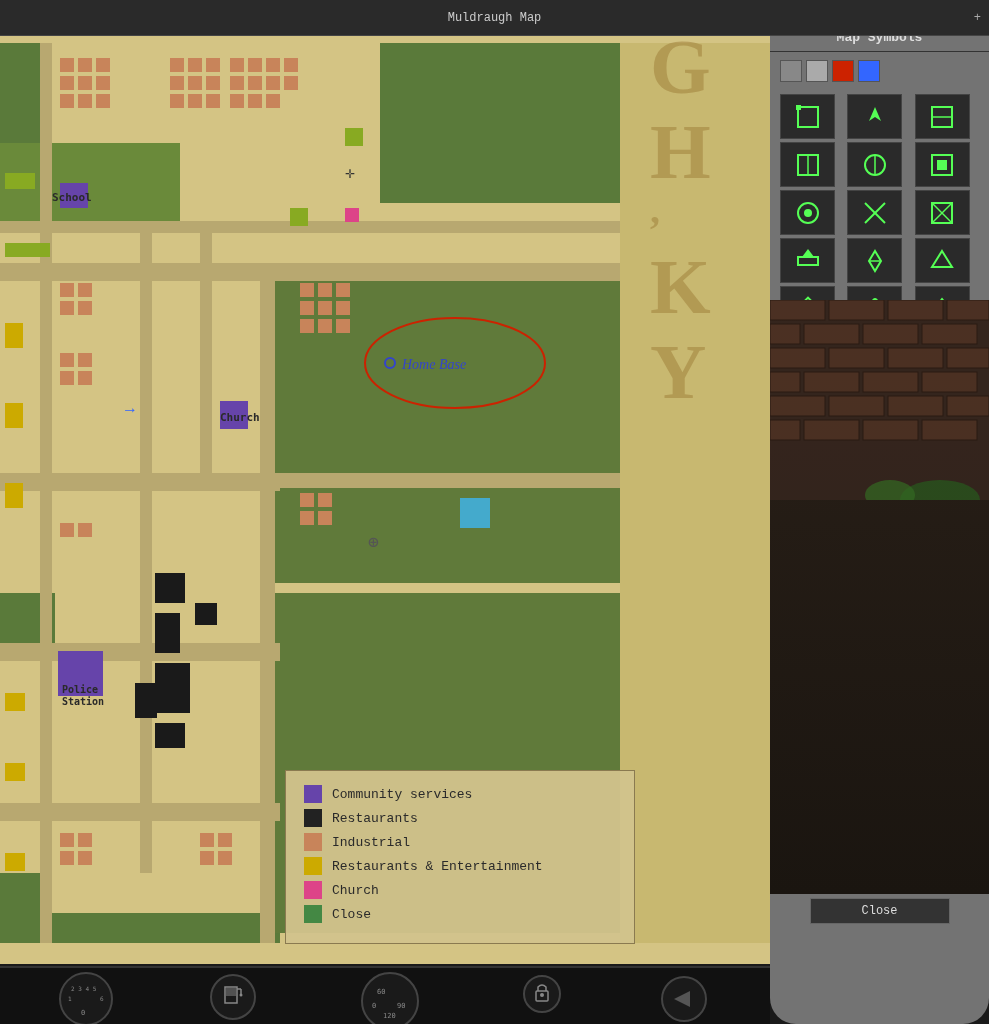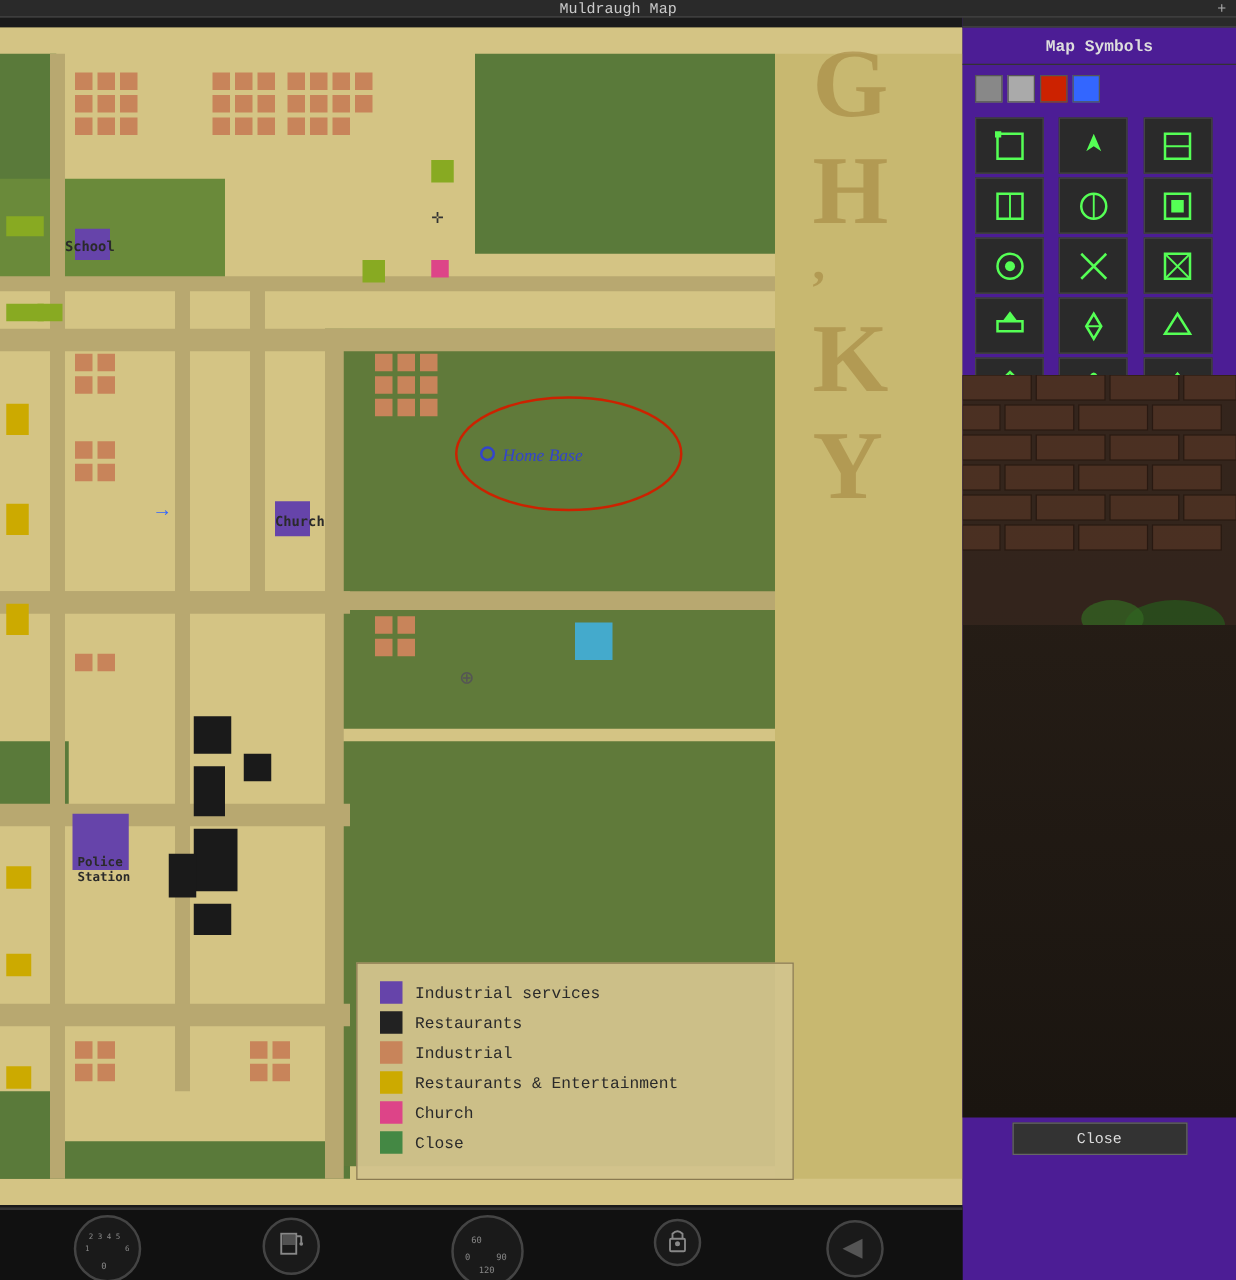--- a/index.html
+++ b/index.html
@@ -9,21 +9,21 @@
       background: #1a1a1a;
       font-family: 'Courier New', monospace;
       overflow: hidden;
       position: relative;
     }
 
     
     #title-bar {
       position: absolute;
       top: 0; left: 0; right: 0;
-      height: 14px;
+      height: 36px;
       background: #2a2a2a;
       display: flex;
       align-items: center;
       justify-content: center;
       border-bottom: 1px solid #444;
       z-index: 100;
     }
     #title-bar span {
       color: #ccc;
       font-size: 12px;
@@ -103,21 +103,22 @@
     }
     .toolbar-btn.disabled { color: #666; }
 
     
     #right-panel {
       position: absolute;
       top: 0;
       right: 0;
       width: 219px;
       height: 100%;
-      background: #4c1d95;
+      background: #737373;
+      border-radius: 26px;
     }
 
     #glove-box-header {
       height: 22px;
       background: #2a2a2a;
       display: flex;
       align-items: center;
       justify-content: space-between;
       padding: 0 8px;
       border-bottom: 1px solid #444;
@@ -360,21 +361,21 @@
       <text x="220" y="378" fill="#2a2a2a" font-size="11" font-weight="bold" font-family="monospace">Church</text>
       <text x="62" y="650" fill="#2a2a2a" font-size="10" font-weight="bold" font-family="monospace">Police</text>
       <text x="62" y="662" fill="#2a2a2a" font-size="10" font-weight="bold" font-family="monospace">Station</text>
 
       <text x="350" y="135" fill="#333" font-size="16" text-anchor="middle">✛</text>
     </svg>
 
     <div id="legend">
       <div class="legend-item">
         <div class="legend-color" style="background:#6644aa;"></div>
-        <span>Industrial services</span>
+        <span>Community services</span>
       </div>
       <div class="legend-item">
         <div class="legend-color" style="background:#222222;"></div>
         <span>Restaurants</span>
       </div>
       <div class="legend-item">
         <div class="legend-color" style="background:#c8845a;"></div>
         <span>Industrial</span>
       </div>
       <div class="legend-item">

